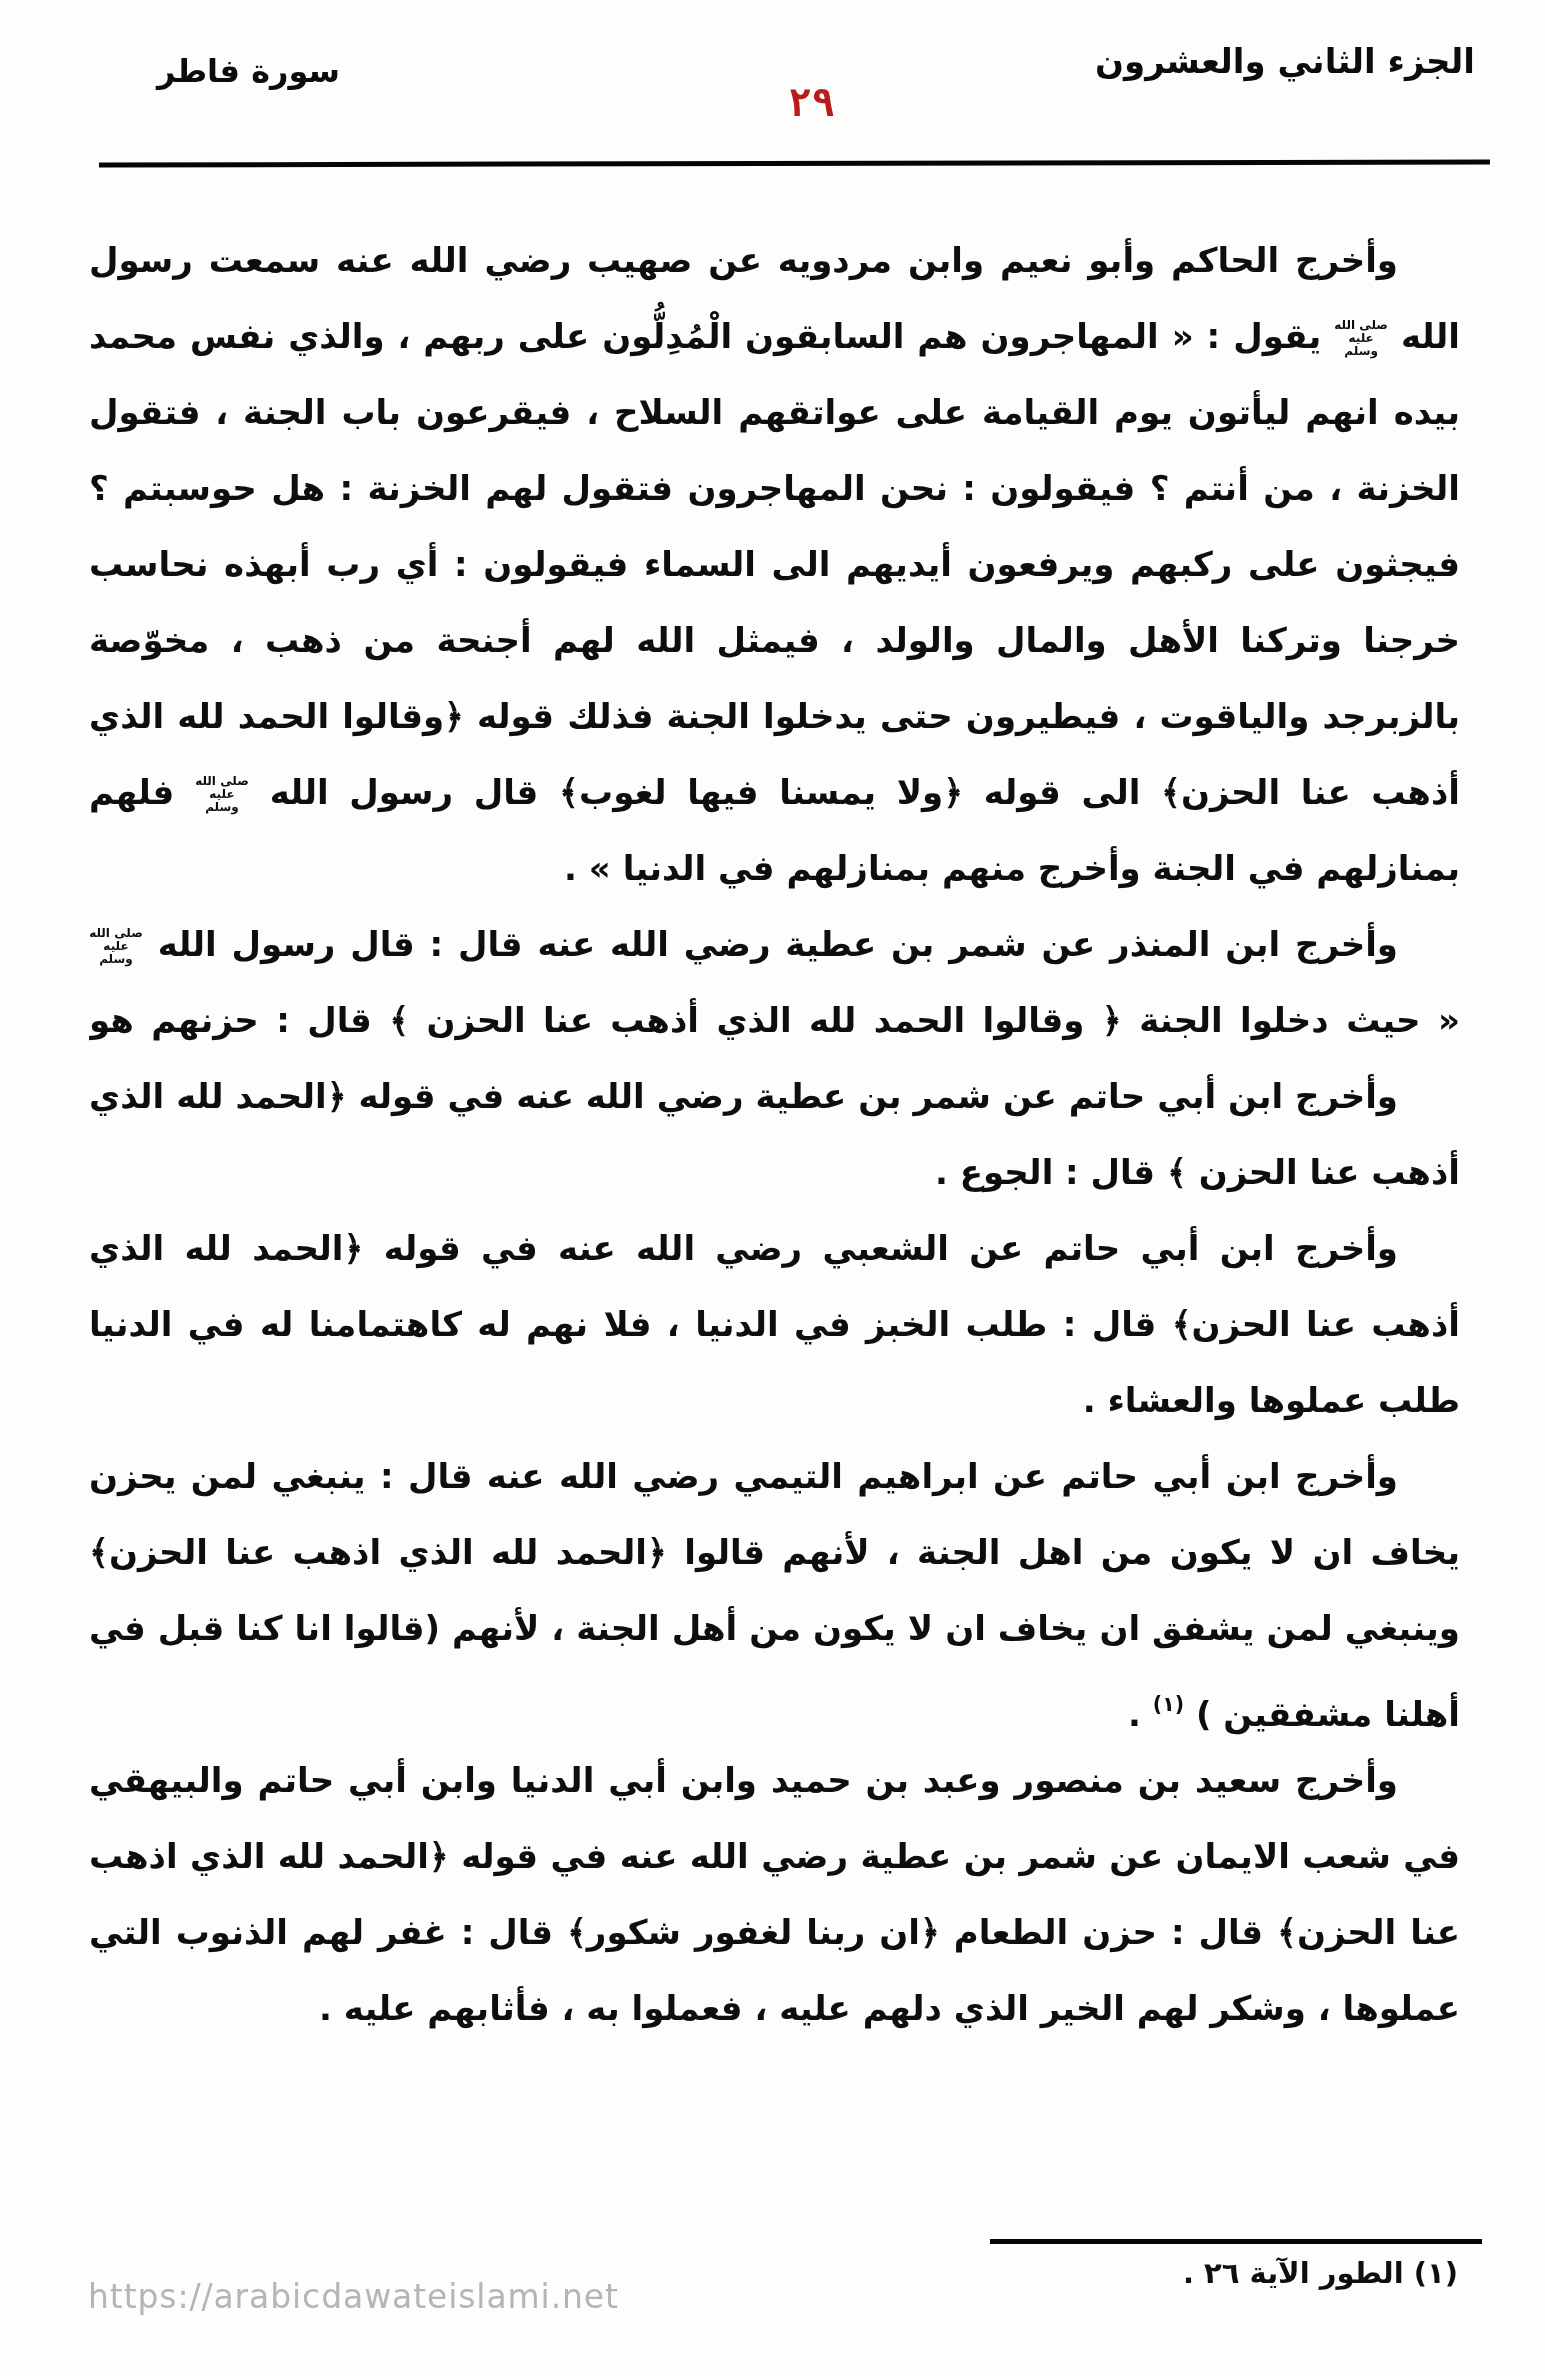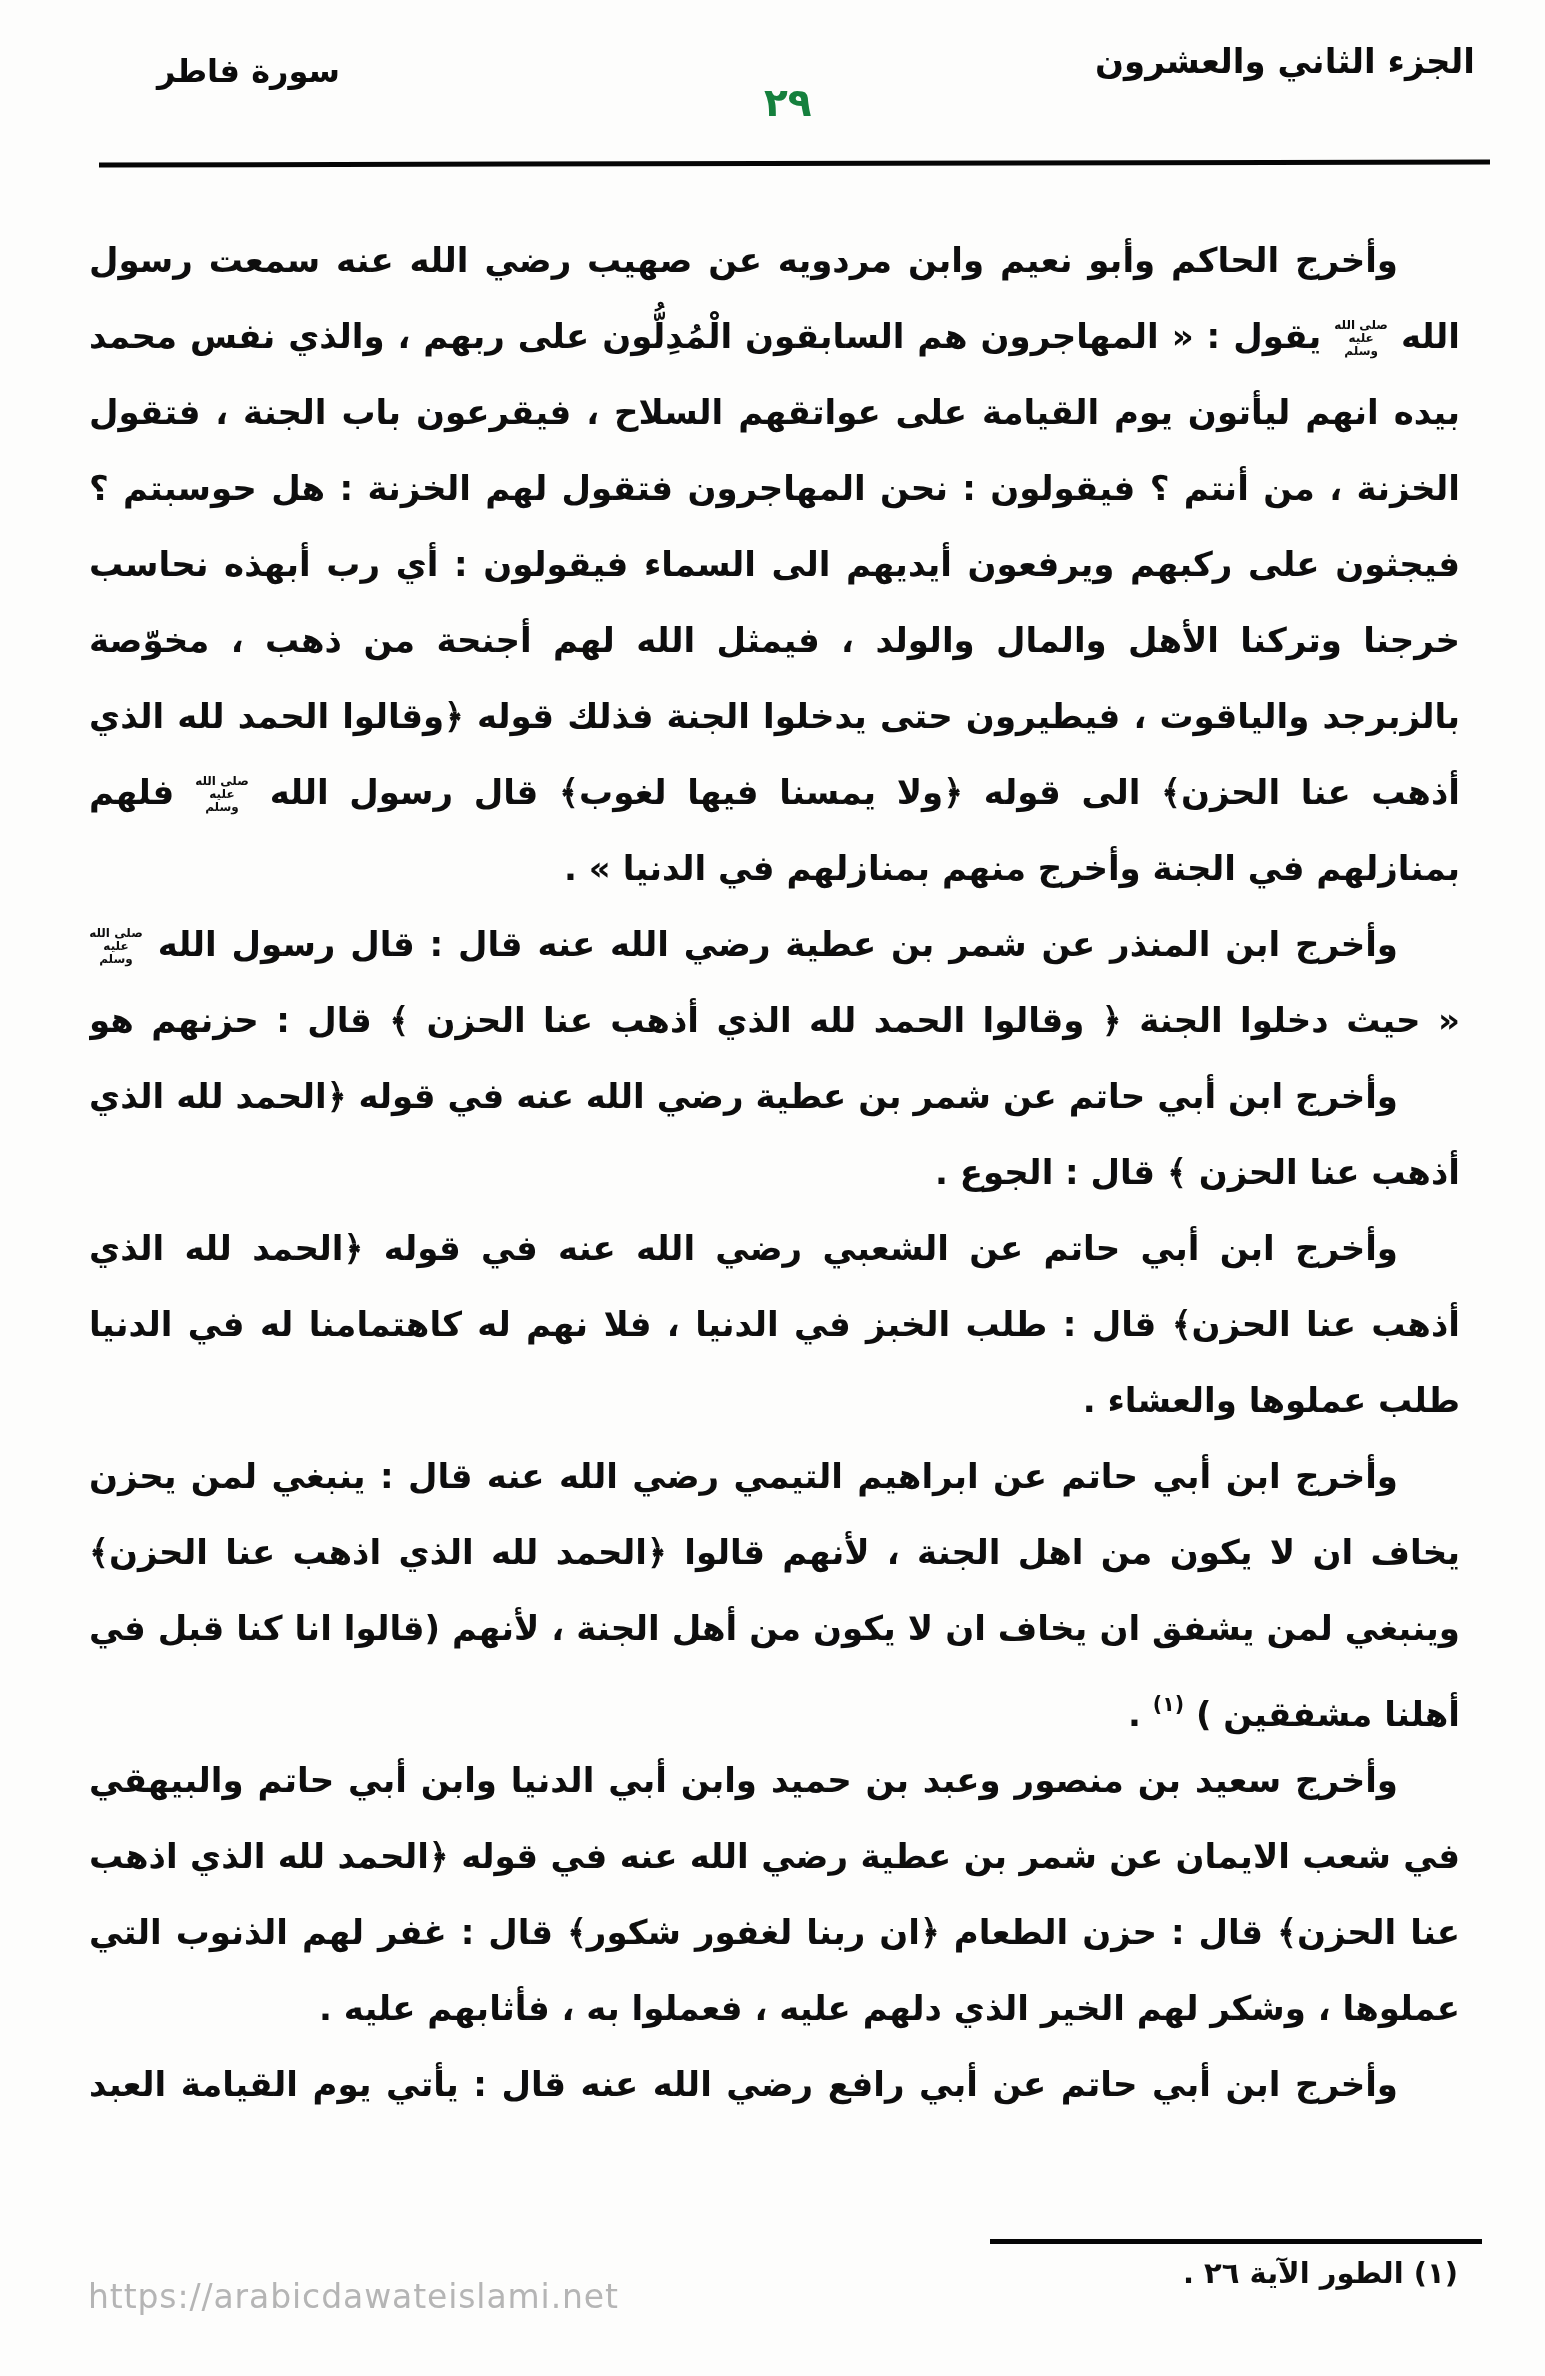--- a/index.html
+++ b/index.html
@@ -10,22 +10,22 @@
     color: #111;
     font-family: "DejaVu Sans", sans-serif;
     overflow: hidden;
   }
   
   .h-right {
     position: absolute; top: 41px; right: 71px;
     direction: rtl; font-size: 34px; font-weight: 700; color: #0c0c0c;
   }
   .h-num {
-    position: absolute; top: 80px; left: 764px;
-    font-size: 39px; font-weight: 700; color: #15803d;
+    position: absolute; top: 80px; left: 788px;
+    font-size: 39px; font-weight: 700; color: #b91c1c; font-family: Liberation Mono, monospace;
   }
   .h-left {
     position: absolute; top: 52px; left: 157px;
     direction: rtl; font-size: 32px; font-weight: 700; color: #0c0c0c;
   }
   .rule {
     position: absolute; top: 161px; left: 99px; right: 56px;
     height: 4.7px; background: #060606; transform: rotate(-0.12deg);
   }
   
@@ -116,23 +116,20 @@
       <div class="line last"><span>أهلنا مشفقين ) </span><sup class="fn-ref">(١)</sup><span> .</span></div>
     </div>
 
     <div>
       <div class="line j first">وأخرج سعيد بن منصور وعبد بن حميد وابن أبي الدنيا وابن أبي حاتم والبيهقي</div>
       <div class="line j">في شعب الايمان عن شمر بن عطية رضي الله عنه في قوله ﴿الحمد لله الذي اذهب</div>
       <div class="line j">عنا الحزن﴾ قال : حزن الطعام ﴿ان ربنا لغفور شكور﴾ قال : غفر لهم الذنوب التي</div>
       <div class="line last">عملوها ، وشكر لهم الخير الذي دلهم عليه ، فعملوا به ، فأثابهم عليه .</div>
     </div>
 
-    <div>
-      <div class="line j first">وأخرج ابن أبي حاتم عن أبي رافع رضي الله عنه قال : يأتي يوم القيامة العبد</div>
-    </div>
 
   </div>
 
   <div class="f-rule"></div>
   <div class="footnote">(١) الطور الآية ٢٦ .</div>
 
   <div class="watermark">https://arabicdawateislami.net</div>
 
 </div>
 

